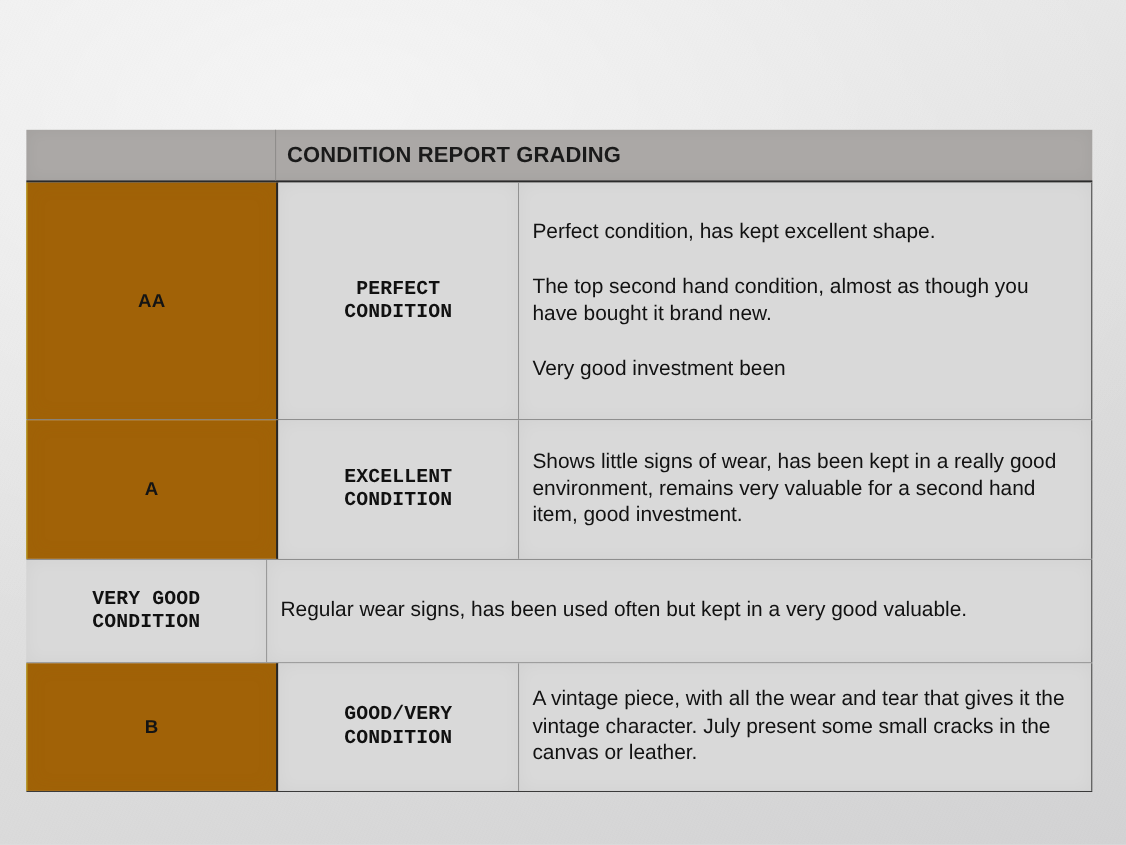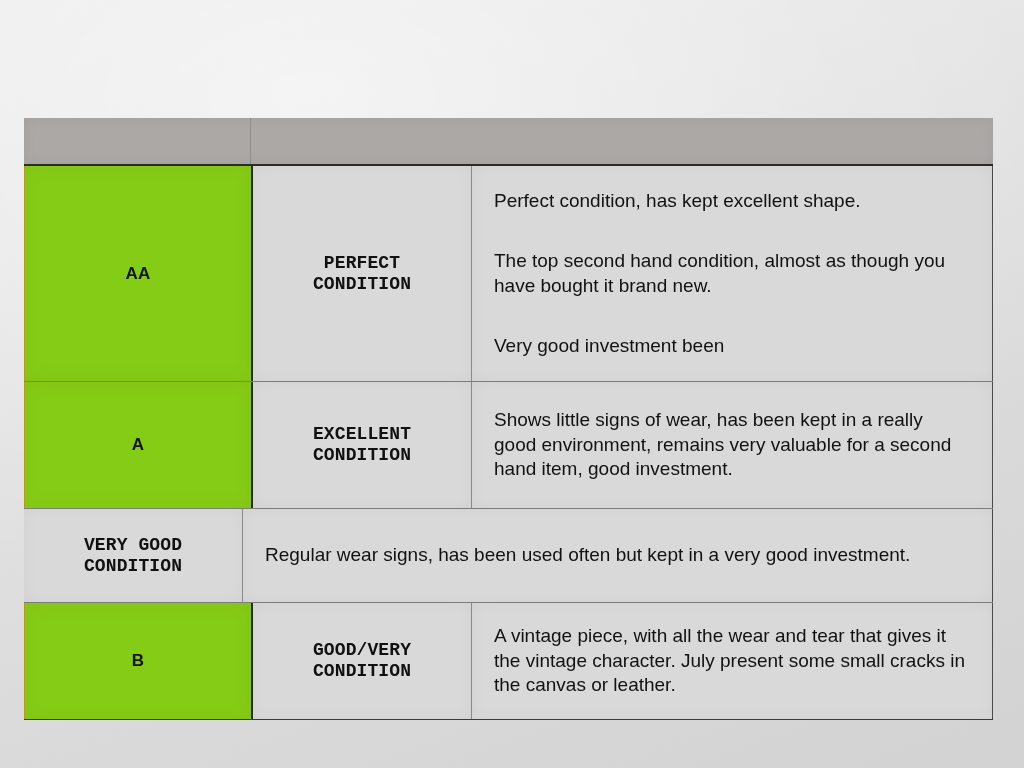--- a/index.html
+++ b/index.html
@@ -64,21 +64,21 @@
   .grade-row {
     display: flex;
     align-items: stretch;
     border-bottom: 1px solid #7d7d7d;
   }
   .grade-row:last-child { border-bottom: 1px solid #3a3a3a; }
 
   .cell-grade {
     width: 226px;
     flex: 0 0 226px;
-    background: #84cc16;
+    background: #a16207;
     border-right: 2px solid #262626;
     border-left: 1px solid #b79b1c;
     display: flex;
     align-items: center;
     justify-content: center;
     box-shadow: inset 0 0 18px rgba(150,110,0,0.10);
   }
   .grade-label {
     font-size: 17px;
     font-weight: bold;
@@ -114,21 +114,21 @@
     padding: 10px 14px 10px 12px;
     display: flex;
     flex-direction: column;
     justify-content: center;
     box-shadow: inset 0 0 16px rgba(0,0,0,0.035);
   }
   .desc-para {
     font-size: 19px;
     color: #121212;
     line-height: 1.27;
-    margin: 10px;
+    margin: 0;
   }
   .desc-para + .desc-para { margin-top: 25px; }
 
   .row-aa  .cell-grade, .row-aa  .cell-condition, .row-aa  .cell-description { min-height: 195px; }
   .row-a   .cell-grade, .row-a   .cell-condition, .row-a   .cell-description { min-height: 106px; }
   .row-ab  .cell-grade, .row-ab  .cell-condition, .row-ab  .cell-description { min-height: 73px; }
   .row-b   .cell-grade, .row-b   .cell-condition, .row-b   .cell-description { min-height: 96px; }
 
   .row-aa .desc-para + .desc-para { margin-top: 26px; }
   .row-a .desc-para, .row-ab .desc-para, .row-b .desc-para { line-height: 1.29; }
@@ -136,20 +136,21 @@
 </head>
 <body>
 
 <div id="paper-background"></div>
 <div id="paper-grain"></div>
 
 <div id="grading-table">
 
   <div class="table-header">
     <div class="header-spacer"></div>
+    <div class="header-title">CONDITION REPORT GRADING</div>
   </div>
 
   <div class="grade-row row-aa">
     <div class="cell-grade">
       <span class="grade-label">AA</span>
     </div>
     <div class="cell-condition">
       <span class="condition-name">PERFECT
 CONDITION</span>
     </div>
@@ -172,21 +173,21 @@
       <p class="desc-para">Shows little signs of wear, has been kept in a really good environment, remains very valuable for a second hand item, good investment.</p>
     </div>
   </div>
 
   <div class="grade-row row-ab">
     <div class="cell-condition">
       <span class="condition-name">VERY GOOD
 CONDITION</span>
     </div>
     <div class="cell-description">
-      <p class="desc-para">Regular wear signs, has been used often but kept in a very good investment.</p>
+      <p class="desc-para">Regular wear signs, has been used often but kept in a very good valuable.</p>
     </div>
   </div>
 
   <div class="grade-row row-b">
     <div class="cell-grade">
       <span class="grade-label">B</span>
     </div>
     <div class="cell-condition">
       <span class="condition-name">GOOD/VERY
 CONDITION</span>

